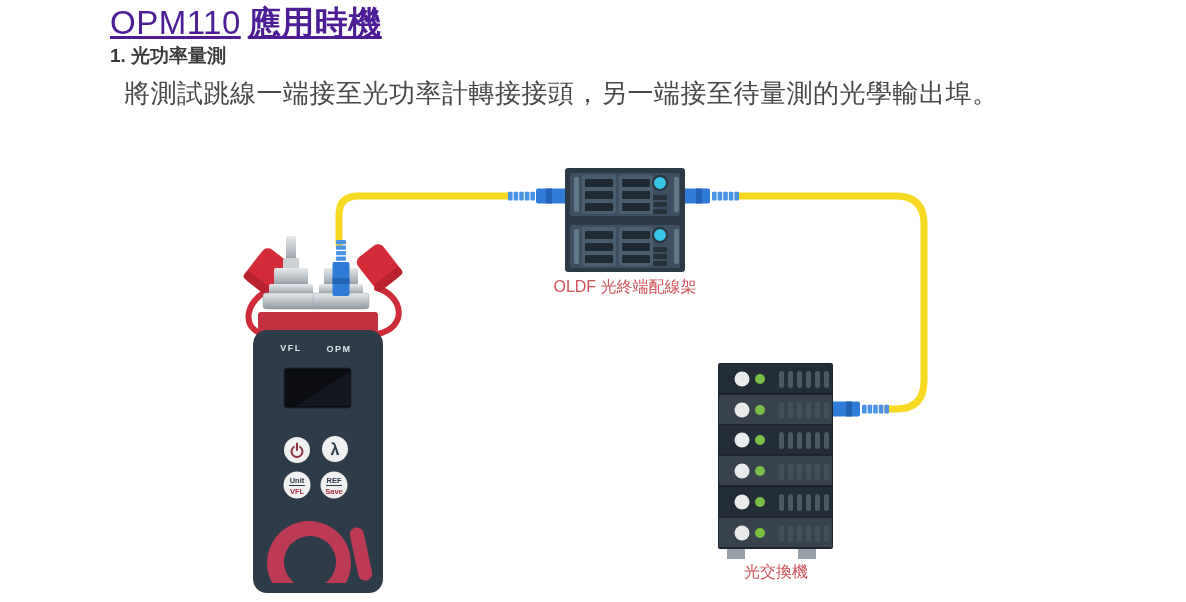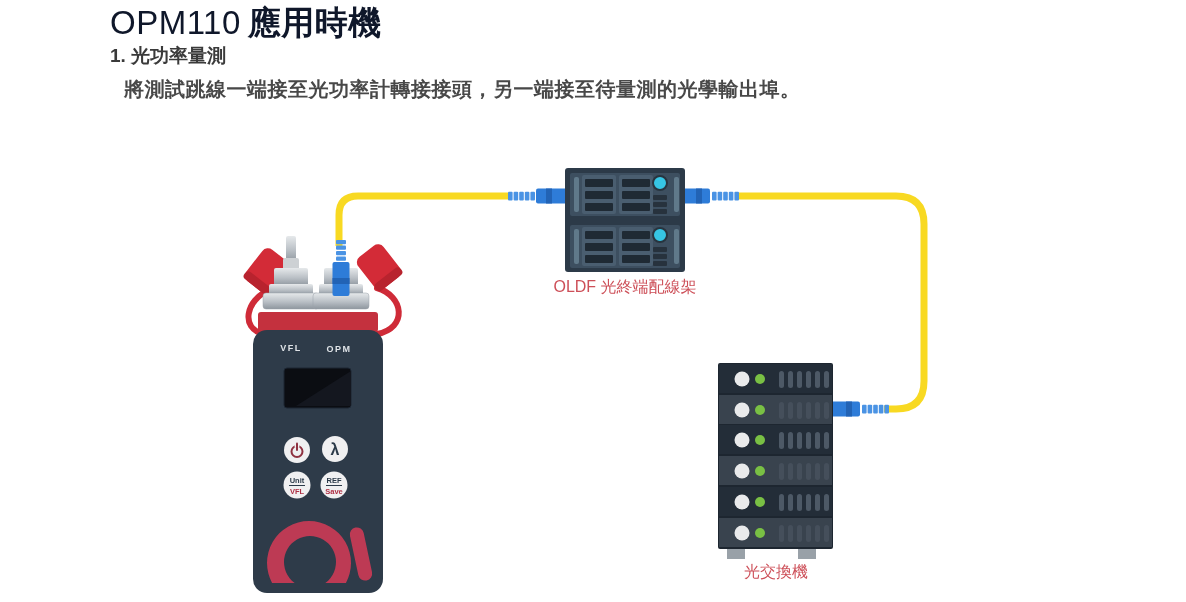--- a/index.html
+++ b/index.html
@@ -1,24 +1,24 @@
 <!DOCTYPE html>
 <html><head>
 <meta charset="utf-8">
 <style>
   html,body{margin:0;padding:0;background:#ffffff;}
   body{
     width:1186px;height:602px;position:relative;overflow:hidden;
     font-family:"Liberation Sans","DejaVu Sans",sans-serif;
   }
   .header{position:absolute;left:110px;top:4px;}
-  h1.title{margin:0;font-size:33px;line-height:1.15;color:#0f172a;font-weight:400;letter-spacing:.5px;}
+  h1.title{margin:0;font-size:33px;line-height:1.15;color:#4c1d95;font-weight:400;letter-spacing:.5px;text-decoration:underline;}
   h1.title .t-suffix{font-weight:700;margin-left:7px;}
   .step{margin-top:1px;font-size:19px;font-weight:600;color:#3a3a3a;}
-  .desc{margin:7px 0 12px 14px;font-size:20px;font-weight:700;color:#484848;letter-spacing:.5px;}
+  .desc{margin:7px 0 12px 14px;font-size:26px;font-weight:400;color:#484848;letter-spacing:.5px;}
   svg.diagram{position:absolute;left:0;top:0;}
   text.cjk-label{font-family:"Liberation Sans","DejaVu Sans",sans-serif;font-size:16px;fill:#cd4f58;}
   text.port-label{font-size:9px;font-weight:700;fill:#dfe3e7;letter-spacing:1.5px;}
   text.btn-dark{font-size:7.5px;font-weight:700;fill:#2b3a49;}
   text.btn-red{font-size:7.5px;font-weight:700;fill:#ad2f44;}
   text.lambda{font-size:16px;font-weight:700;fill:#2b3a49;}
 </style>
 </head>
 <body>
 

